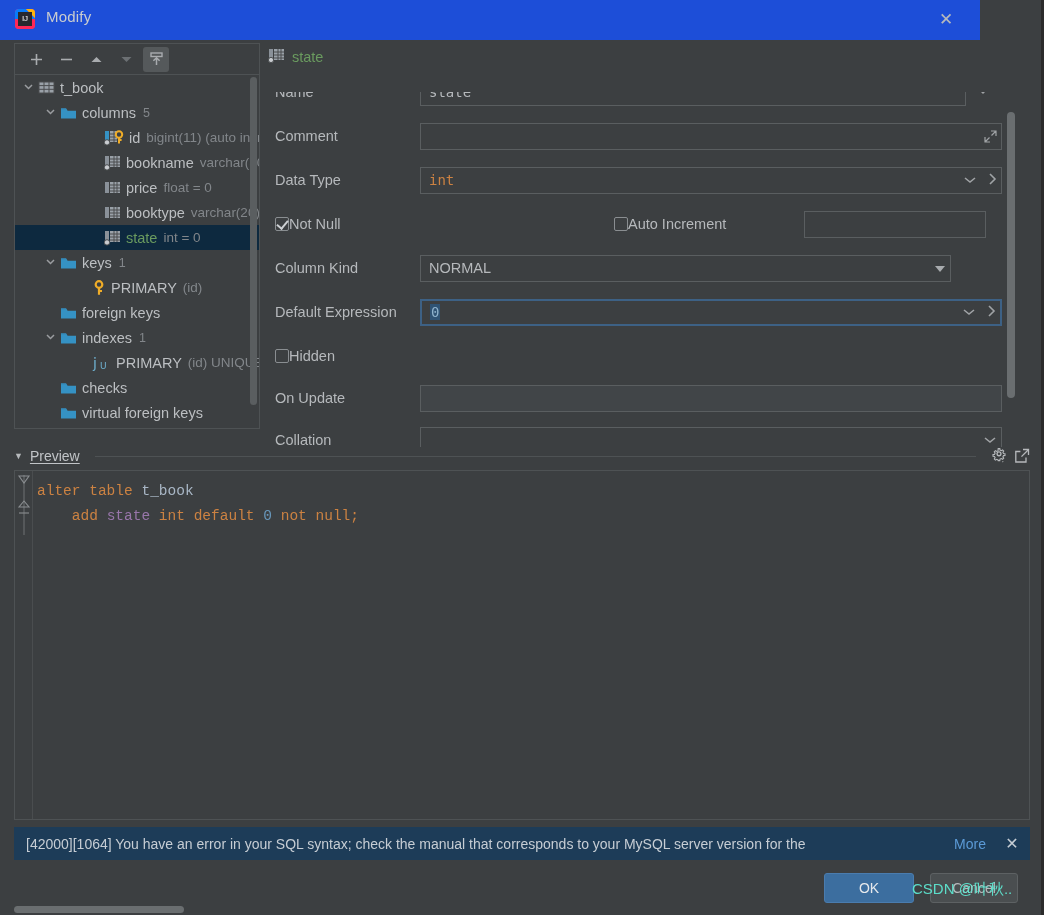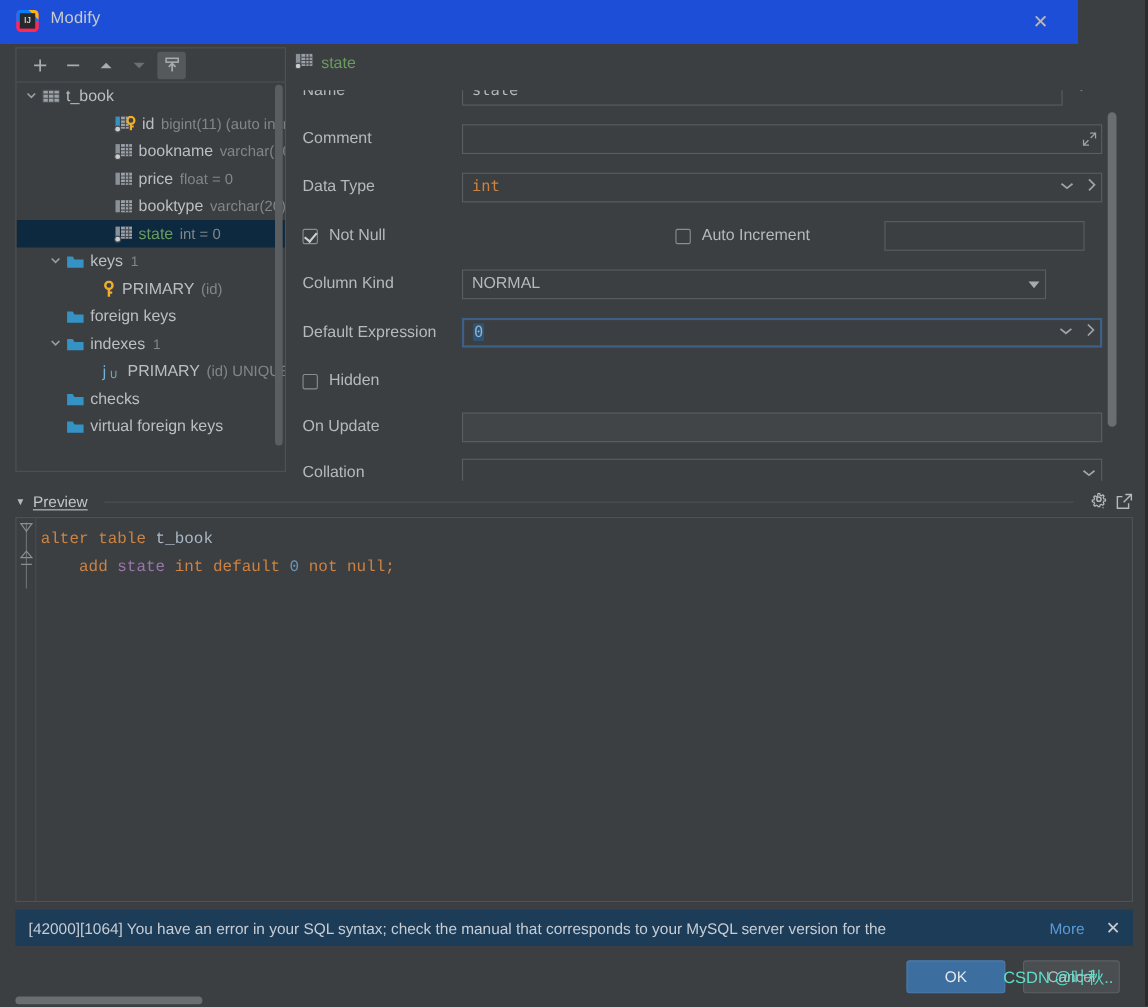--- a/index.html
+++ b/index.html
@@ -75,21 +75,21 @@
     background: #6a6e70; border-radius: 4px;
   }
 
   
   #form-head {
     position: absolute; left: 268px; top: 48px;
     display: flex; align-items: center; gap: 7px;
     font-size: 14.5px; color: #6a9b5f;
   }
   #form-panel {
-    position: absolute; left: 264px; top: 82px; width: 756px; height: 355px;
+    position: absolute; left: 264px; top: 92px; width: 756px; height: 355px;
     overflow: hidden;
   }
   .frow {
     position: absolute; left: 0; height: 44px; width: 756px;
     display: flex; align-items: center;
   }
   .flabel {
     width: 156px; flex: 0 0 auto; font-size: 14.5px; color: #b6b9bc;
     padding-left: 11px;
   }
@@ -108,21 +108,21 @@
   }
   .chk {
     width: 14px; height: 14px; border: 1px solid #8a8e91; border-radius: 2px;
     background: #3c3f41; flex: 0 0 auto; position: relative;
   }
   .chk.on::after {
     content: ""; position: absolute; left: 3px; top: 0px;
     width: 5px; height: 9px; border-right: 2px solid #cdd0d3;
     border-bottom: 2px solid #cdd0d3; transform: rotate(40deg);
   }
-  .cbrow { display: flex; align-items: flex-end; gap: 10px; font-size: 14.5px; color: #b6b9bc; }
+  .cbrow { display: flex; align-items: center; font-size: 14.5px; color: #b6b9bc; }
 
   #form-vscroll {
     position: absolute; right: 5px; top: 20px; width: 8px; height: 286px;
     background: #6a6e70; border-radius: 4px;
   }
 
   
   #prev-head {
     position: absolute; left: 14px; top: 445px; width: 1016px; height: 22px;
     display: flex; align-items: center; gap: 7px;
@@ -243,20 +243,34 @@
           </svg></span>
         <span class="ticon">
           <svg width="17" height="15" viewBox="0 0 17 15">
             <rect x="1" y="2" width="15" height="11" fill="#9aa1a8" stroke="#4a4d4f"></rect>
             <path d="M1 5.6h15M1 9.3h15M6 2v11M11 2v11" stroke="#4a4d4f" stroke-width="1"></path>
           </svg>
         </span>
         <span class="tlabel">t_book</span>
       </div>
       <div class="tnode">
+        <span style="flex: 0 0 auto; width: 28px;"></span>
+        <span class="arrow"><svg width="11" height="11" viewBox="0 0 11 11">
+            <path d="M2 4l3.5 3.5L9 4" stroke="#9a9da0" stroke-width="1.5" fill="none"></path>
+          </svg></span>
+        <span class="ticon">
+          <svg width="17" height="14" viewBox="0 0 17 14">
+            <path d="M1 3.2h5.4l1.3 1.6H16V12.5H1z" fill="#3592c4"></path>
+            <path d="M1 2.2h5l1.2 1.5H1z" fill="#3592c4"></path>
+          </svg>
+        </span>
+        <span class="tlabel">columns</span>
+        <span class="tcount">5</span>
+      </div>
+      <div class="tnode">
         <span style="flex: 0 0 auto; width: 72px;"></span>
         <span class="arrow blank"></span>
         <span class="ticon">
           <svg width="20" height="16" viewBox="0 0 20 16">
             <rect x="1" y="1" width="4" height="11" fill="#3592c4"></rect>
             <rect x="6" y="1" width="7" height="11" fill="#9aa1a8"></rect>
             <path d="M6 4h7M6 7h7M6 10h7M10 1v11" stroke="#4a4d4f" stroke-width="1"></path>
             <circle cx="3" cy="12.4" r="2.7" fill="#c9ccd0" stroke="#4a4d4f"></circle>
             <circle cx="15" cy="4.5" r="3.2" fill="none" stroke="#f0ad28" stroke-width="2"></circle>
             <path d="M15 7.5v6M15 10h2.6" stroke="#f0ad28" stroke-width="2"></path>

